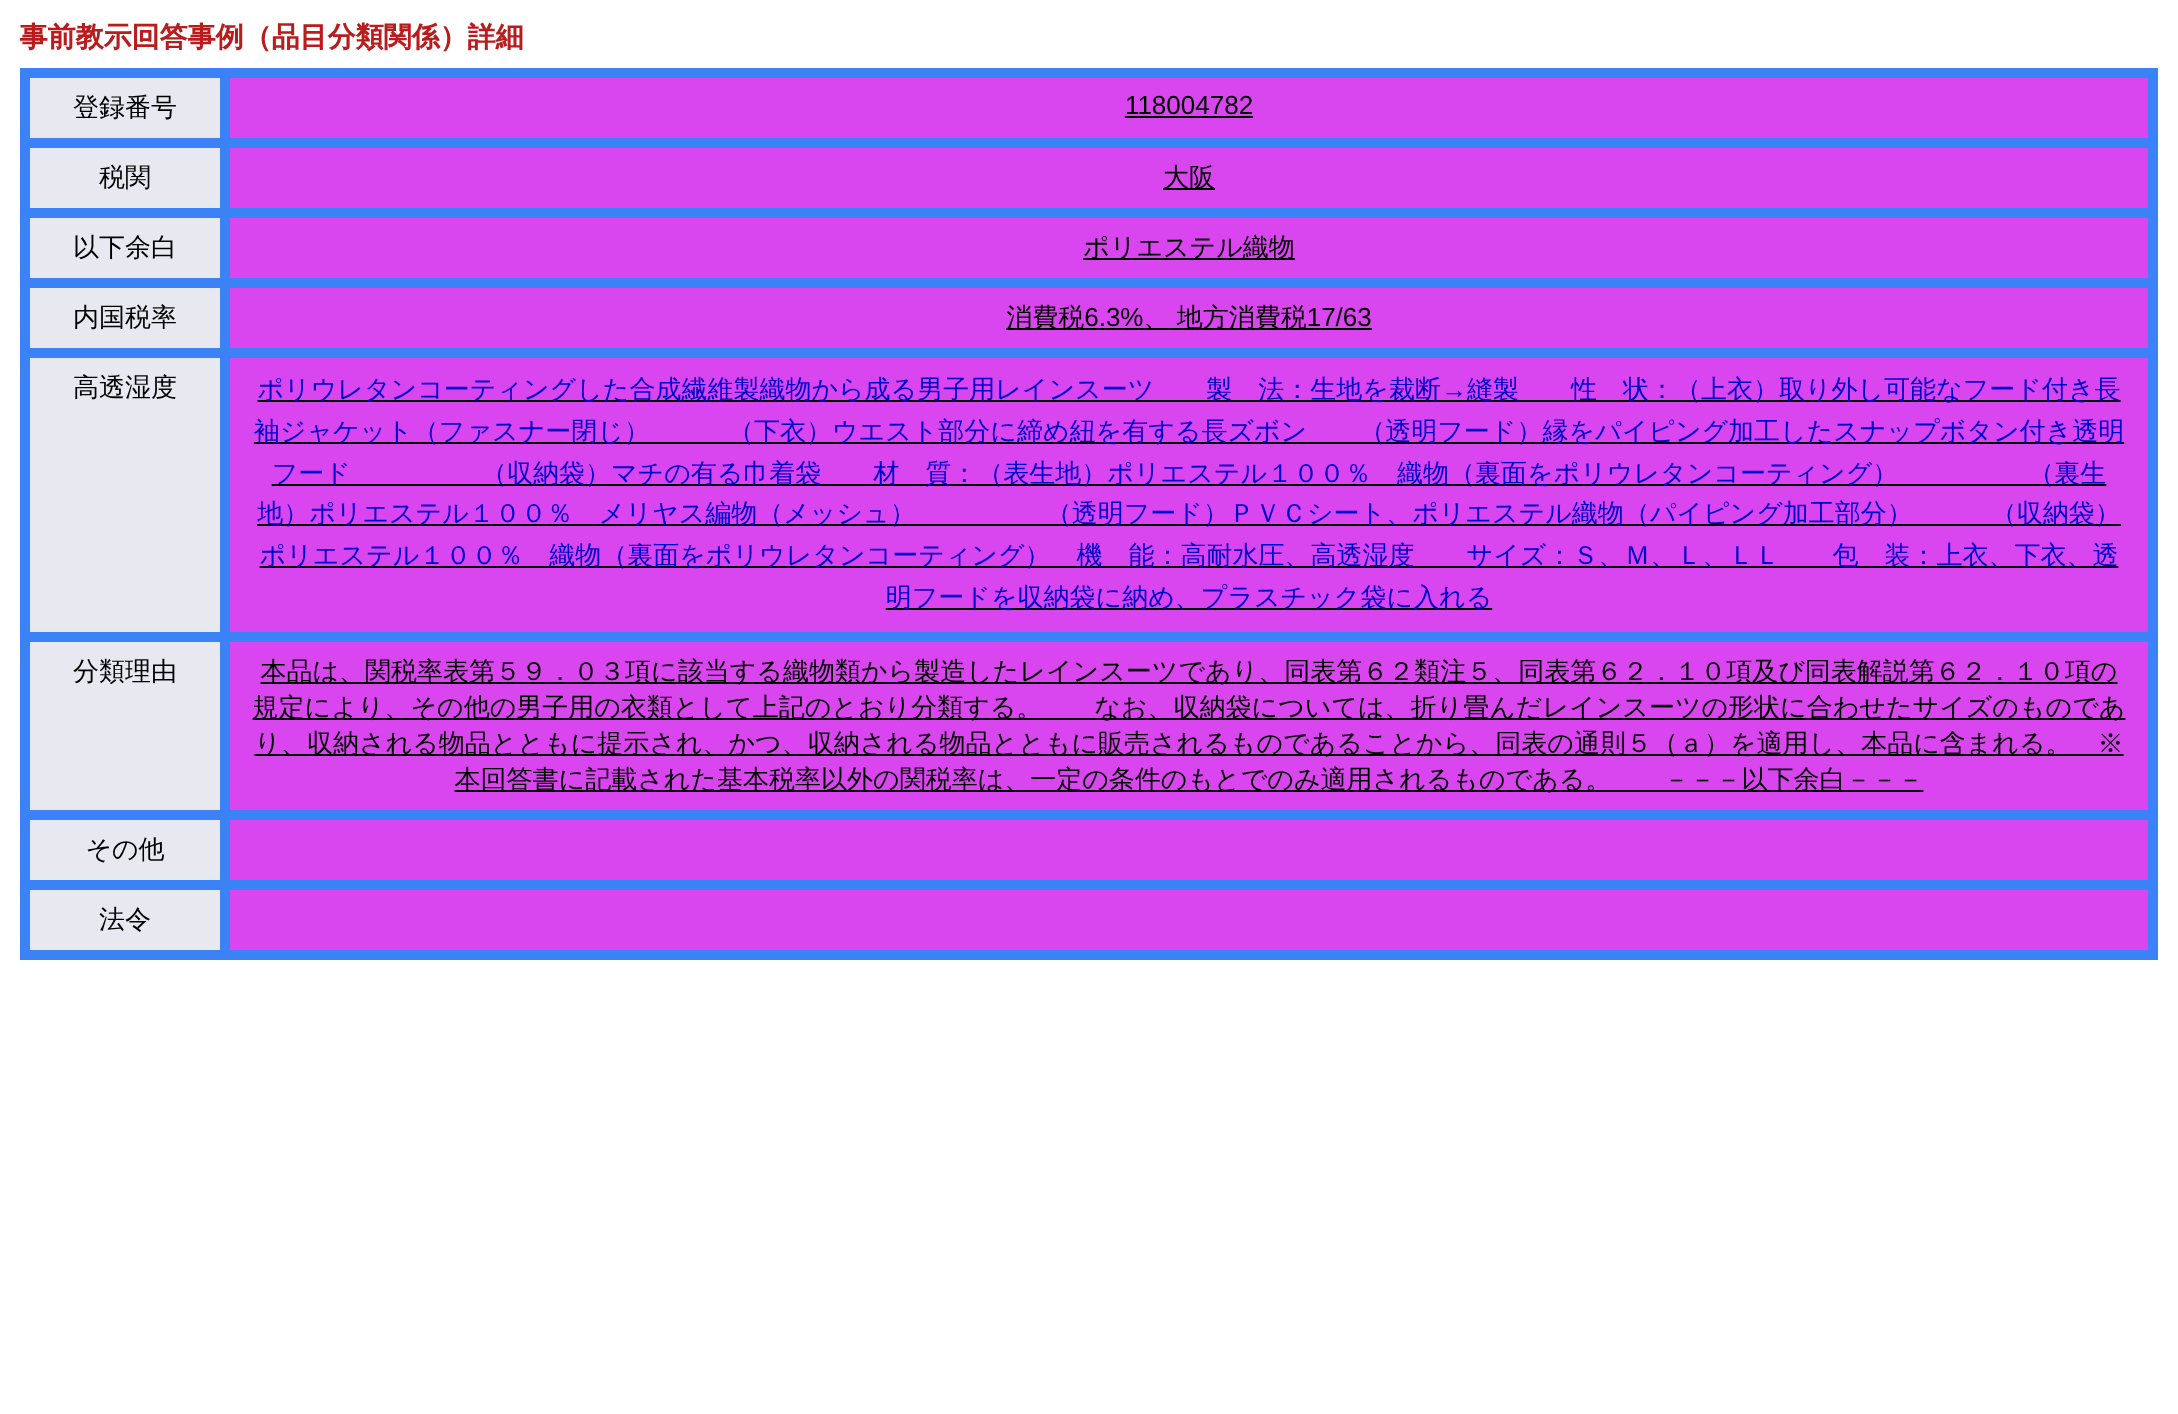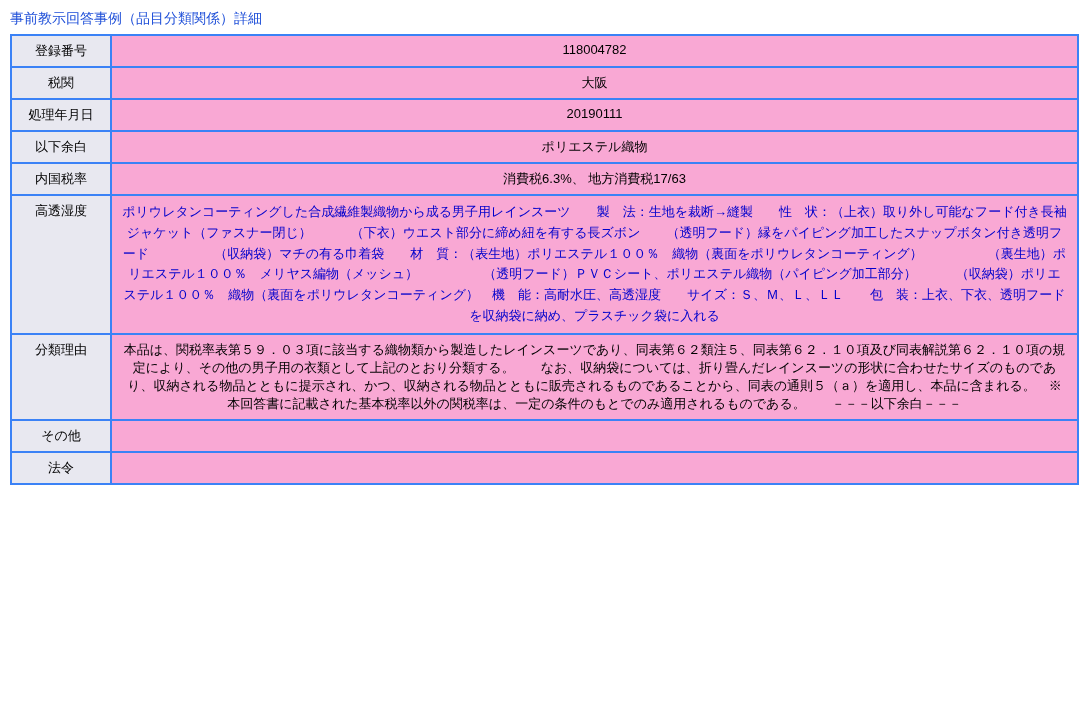--- a/index.html
+++ b/index.html
@@ -9,50 +9,51 @@
     }
     body {
       font-family: "MS Gothic", "Meiryo", "Yu Gothic", sans-serif;
       font-size: 13px;
       background: #fff;
       color: #000;
       padding: 10px;
     }
     .page-title {
       font-size: 14px;
-      font-weight: normal;
+      font-weight: bold;
       margin-bottom: 6px;
-      color: #1d4ed8;
+      color: #b91c1c;
     }
     table.main-table {
       border-collapse: collapse;
       width: 100%;
       border: 1px solid #666;
     }
     table.main-table tr {
       border-bottom: 1px solid #aaa;
     }
     table.main-table td {
       padding: 6px 10px;
       vertical-align: top;
-      border: 2px solid #3b82f6;
+      border: 5px solid #3b82f6;
       text-align: center;
     }
     td.label-cell {
       background-color: #e8e8f0;
       width: 100px;
       font-weight: normal;
       color: #000;
       text-align: center;
       white-space: nowrap;
       vertical-align: middle;
     }
     td.value-cell {
-      background-color: #f9a8d4;
+      background-color: #d946ef;
       color: #000;
+      text-decoration: underline;
     }
     .cargo-text {
       color: #0000cc;
       line-height: 1.6;
       margin-top: 35px;
     }
     .empty-cell {
       min-height: 30px;
       height: 30px;
     }
@@ -64,24 +65,20 @@
 
 <table class="main-table">
   <tbody id="table-body">
   <tr>
         <td class="label-cell">登録番号</td>
         <td class="value-cell">118004782</td>
       </tr>
       <tr>
         <td class="label-cell">税関</td>
         <td class="value-cell">大阪</td>
-      </tr>
-      <tr>
-        <td class="label-cell">処理年月日</td>
-        <td class="value-cell">20190111</td>
       </tr>
       <tr>
         <td class="label-cell">以下余白</td>
         <td class="value-cell">ポリエステル織物</td>
       </tr>
       <tr>
         <td class="label-cell">内国税率</td>
         <td class="value-cell">消費税6.3%、 地方消費税17/63</td>
       </tr>
       <tr>

